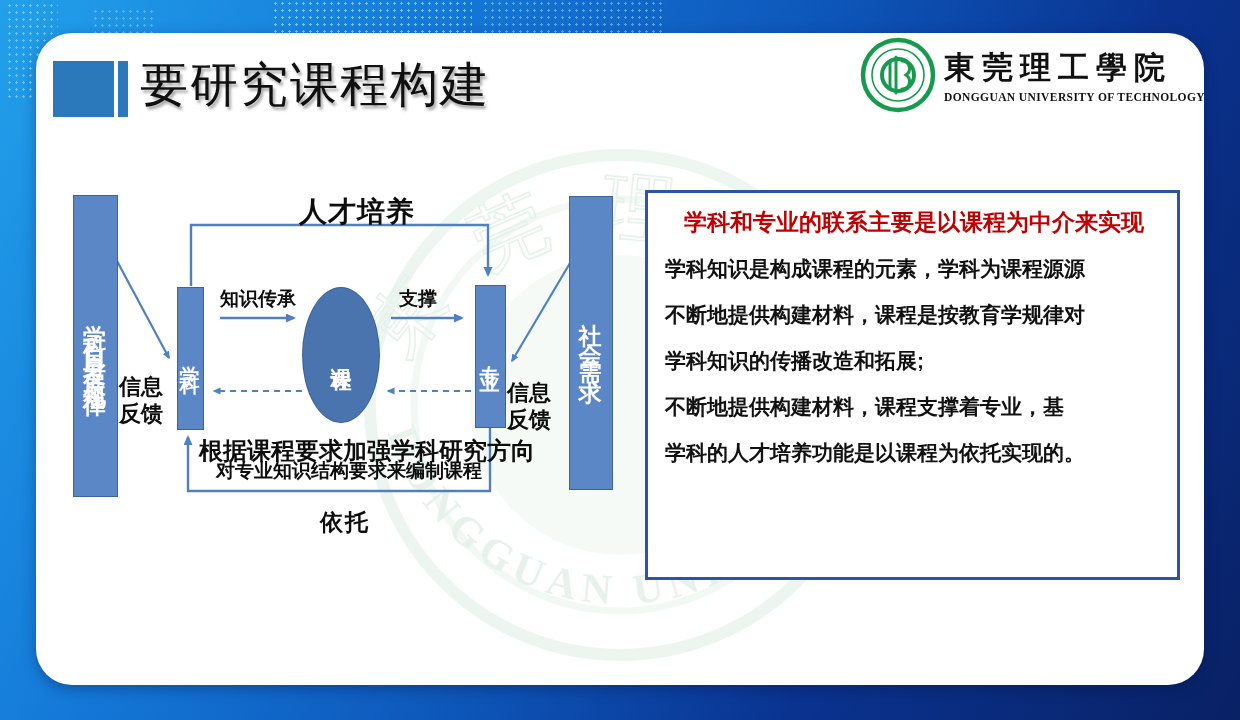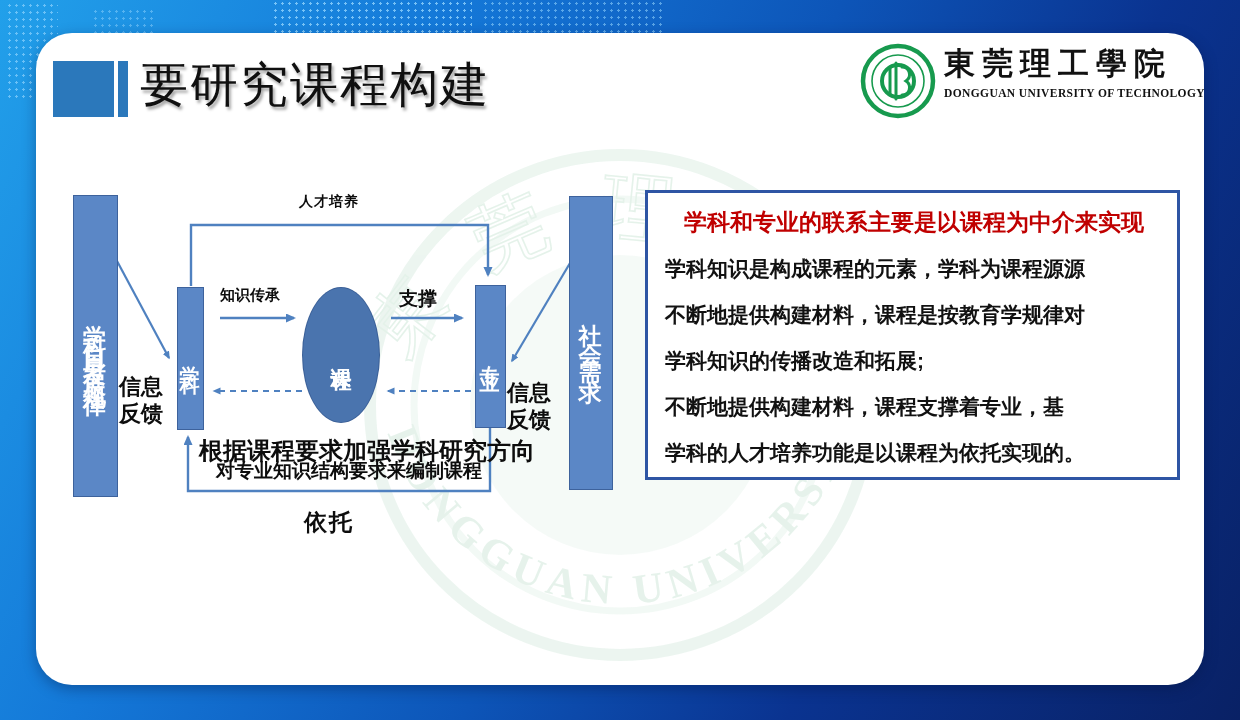--- a/index.html
+++ b/index.html
@@ -31,21 +31,21 @@
 
   .content{ position:absolute; z-index:2; }
 
   
   #title-square{ left:17px; top:28px; width:61px; height:56px; background:#2b78bb; }
   #title-stick { left:82px; top:28px; width:10px; height:56px; background:#2b78bb; }
   #page-title{
     left:104px; top:20px; font-size:48px; font-weight:normal; color:#101010;
     letter-spacing:2px; text-shadow:2px 3px 3px rgba(0,0,0,.35);
   }
-  #logo{ left:824px; top:10px; display:flex; align-items:flex-start; }
+  #logo{ left:824px; top:4px; display:flex; align-items:center; }
   #logo-text{ margin-left:8px; }
   #logo-cn{
     font-family:"Liberation Serif", serif; font-weight:bold; font-size:31px; color:#111;
     letter-spacing:7px; white-space:nowrap;
   }
   #logo-en{
     font-family:"Liberation Serif", serif; font-weight:bold; font-size:11.5px; color:#111;
     letter-spacing:.4px; margin-top:2px; white-space:nowrap;
   }
 
@@ -62,34 +62,34 @@
   #course-ellipse{
     position:absolute; left:266px; top:254px; width:78px; height:136px; z-index:2;
     background:#4a74ae; border:1px solid rgba(42,74,128,.5); border-radius:50%;
     color:#fff; font-weight:bold; font-size:21px; letter-spacing:4px;
     display:flex; align-items:center; justify-content:center;
     writing-mode:vertical-rl; text-orientation:upright;
   }
 
   
   .dlabel{ position:absolute; color:#0d0d0d; font-weight:bold; z-index:2; white-space:pre-line; }
-  #lbl-talent   { left:263px; top:160px; font-size:14px; letter-spacing:1px; }
-  #lbl-knowledge{ left:184px; top:253px; font-size:15px; }
+  #lbl-talent   { left:263px; top:160px; font-size:28px; letter-spacing:1px; }
+  #lbl-knowledge{ left:184px; top:253px; font-size:19px; }
   #lbl-support  { left:363px; top:253px; font-size:19px; }
   #lbl-fb-left  { left:83px;  top:340px; font-size:22px; line-height:27px; }
   #lbl-fb-right { left:471px; top:346px; font-size:22px; line-height:27px; }
   #lbl-rule1    { left:163px; top:402px; font-size:24px; }
   #lbl-rule2    { left:180px; top:425px; font-size:19px; }
-  #lbl-rely     { left:268px; top:474px; font-size:23px; letter-spacing:2px; }
+  #lbl-rely     { left:284px; top:474px; font-size:23px; letter-spacing:2px; }
 
   #arrows{ position:absolute; left:0; top:0; width:1168px; height:652px; z-index:1; pointer-events:none; }
 
   
   #panel{
-    position:absolute; left:609px; top:157px; width:535px; height:290px; z-index:2;
+    position:absolute; left:609px; top:157px; width:535px; height:390px; z-index:2;
     border:3px solid #2e55a4; background:#fff; padding:14px 14px 0 17px;
   }
   #panel-title{
     color:#c00000; font-weight:bold; font-size:23px; text-align:center;
     line-height:30px; margin-bottom:9px; white-space:nowrap;
   }
   .panel-line{
     color:#111; font-weight:bold; font-size:21px; line-height:46px; white-space:nowrap;
   }
 </style>

